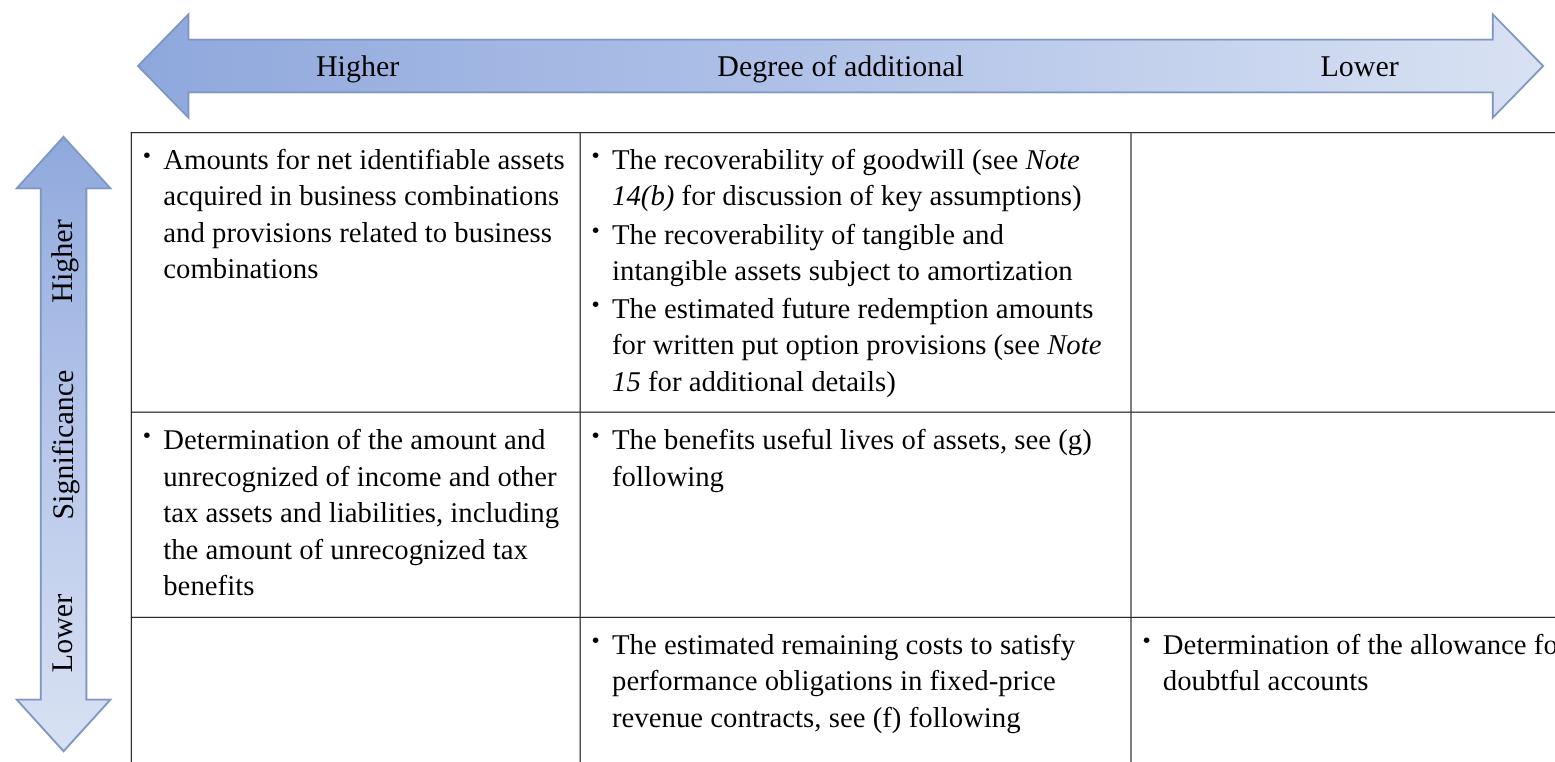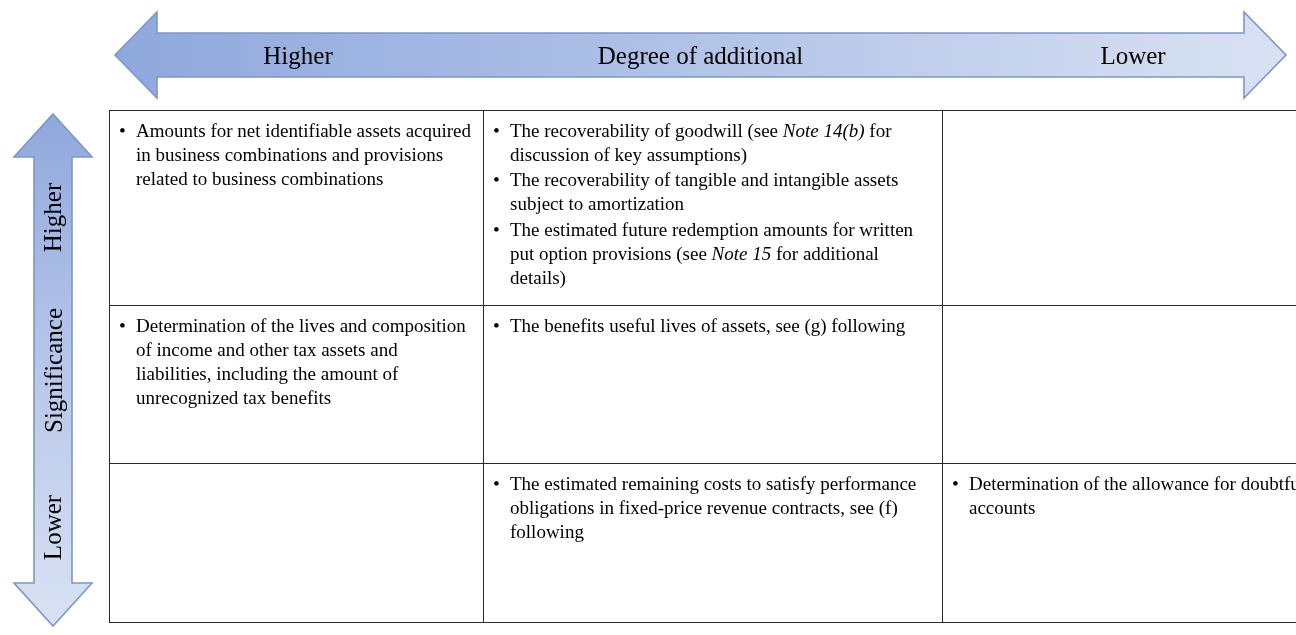--- a/index.html
+++ b/index.html
@@ -105,21 +105,21 @@
 
   ul.bullets {
     list-style: none;
     margin: 0;
     padding: 0;
   }
   ul.bullets li {
     position: relative;
     padding-left: 20px;
     margin: 0 0 1px 0;
-    font-size: 19px;
+    font-size: 24px;
     line-height: 1.27;
     text-indent: 0;
     font-family: Liberation Serif, serif;
   }
   ul.bullets li::before {
     content: "\2022";
     position: absolute;
     left: 3px;
     top: 0;
     font-size: 19.5px;
@@ -184,21 +184,21 @@
             <li>The estimated future redemption amounts for written put option provisions (see <i>Note 15</i> for additional details)</li>
           </ul>
       </td>
       <td class="col-low">
         <ul class="bullets"></ul>
       </td>
     </tr>
     <tr class="row-2">
       <td class="col-high">
         <ul class="bullets">
-            <li>Determination of the lives and composition of income and other tax assets and liabilities, including the amount of unrecognized tax benefits</li>
+            <li>Determination of the amount and unrecognized of income and other tax assets and liabilities, including the amount of unrecognized tax benefits</li>
           </ul>
       </td>
       <td class="col-mid">
         <ul class="bullets">
             <li>The benefits useful lives of assets, see (g) following</li>
           </ul>
       </td>
       <td class="col-low">
         <ul class="bullets"></ul>
       </td>

